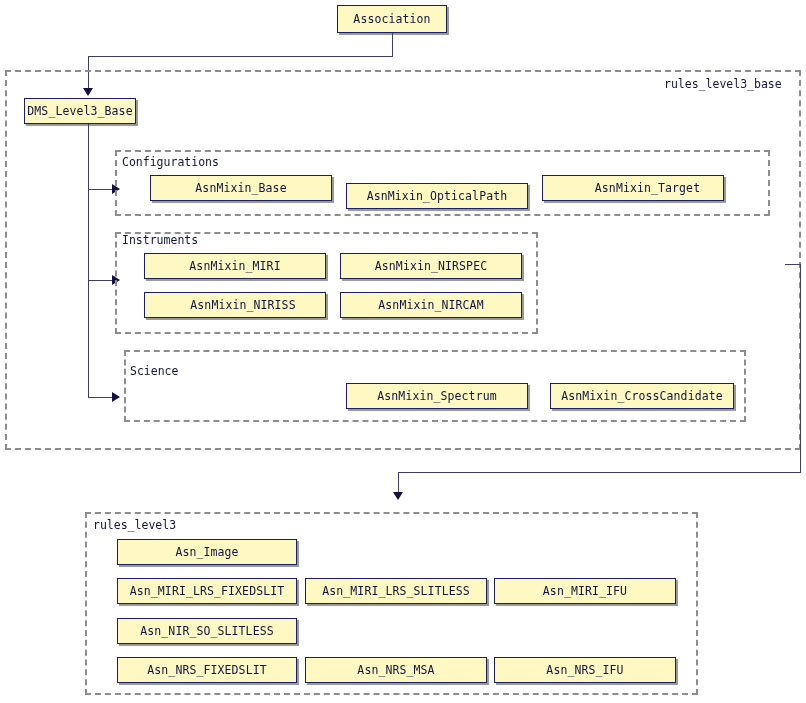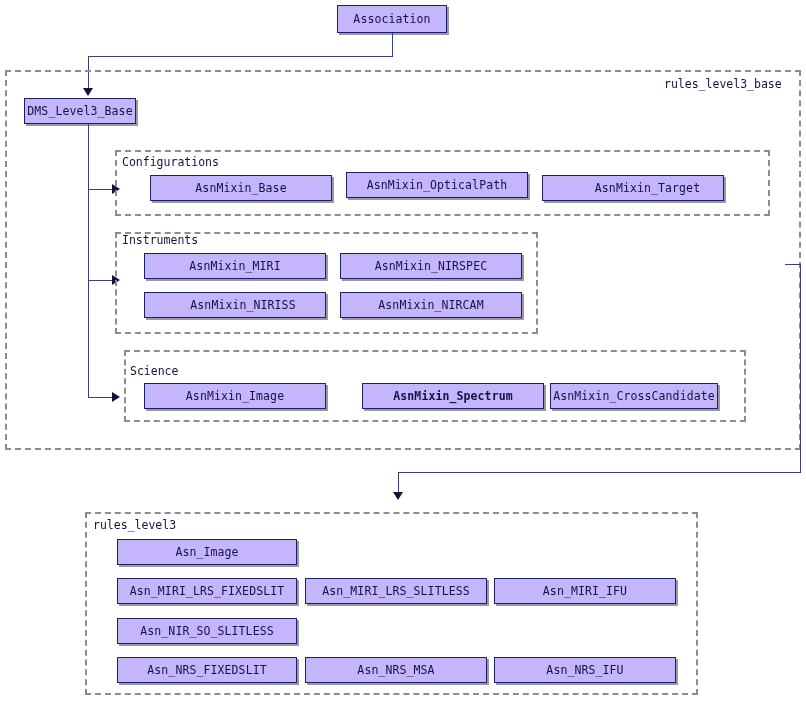--- a/index.html
+++ b/index.html
@@ -18,21 +18,21 @@
     position: absolute;
     left: 0; top: 0;
     width: 806px;
     height: 703px;
   }
 
   
   .cbox {
     position: absolute;
     box-sizing: border-box;
-    background: #c4b5fd;
+    background: #fef9c3;
     border: 1px solid #1b1f63;
     box-shadow: 2px 2px 0 0 #9a9a9a;
     display: flex;
     align-items: center;
     justify-content: center;
     font-size: 11.5px;
     color: #12143f;
     letter-spacing: 0.1px;
     white-space: nowrap;
   }
@@ -105,37 +105,36 @@
   <div class="hline" style="left:88px; top:280px; width:26px;"></div>
   <div class="arrow-right" style="left:112px; top:275px;"></div>
 
   <div class="hline" style="left:88px; top:397px; width:26px;"></div>
   <div class="arrow-right" style="left:112px; top:392px;"></div>
 
   <div class="pkg" style="left:115px; top:150px; width:655px; height:66px;"></div>
   <div class="pkg-label" style="left:122px; top:155px;">Configurations</div>
 
   <div class="cbox" style="left:150px; top:175px; width:182px; height:26px;">AsnMixin_Base</div>
-  <div class="cbox" style="left:346px; top:172px; width:182px; height:26px;">AsnMixin_OpticalPath</div>
+  <div class="cbox" style="left:346px; top:183px; width:182px; height:26px;">AsnMixin_OpticalPath</div>
   <div class="cbox" style="left:542px; top:175px; width:182px; height:26px;padding-left:29px;">AsnMixin_Target</div>
 
   <div class="pkg" style="left:115px; top:232px; width:423px; height:102px;"></div>
   <div class="pkg-label" style="left:122px; top:233px;">Instruments</div>
 
   <div class="cbox" style="left:144px; top:253px; width:182px; height:26px;">AsnMixin_MIRI</div>
   <div class="cbox" style="left:340px; top:253px; width:182px; height:26px;">AsnMixin_NIRSPEC</div>
   <div class="cbox" style="left:144px; top:292px; width:182px; height:26px;padding-left:16px;">AsnMixin_NIRISS</div>
   <div class="cbox" style="left:340px; top:292px; width:182px; height:26px;">AsnMixin_NIRCAM</div>
 
   <div class="pkg" style="left:124px; top:350px; width:622px; height:72px;"></div>
   <div class="pkg-label" style="left:130px; top:364px;">Science</div>
 
-  <div class="cbox" style="left:144px; top:383px; width:182px; height:26px;">AsnMixin_Image</div>
-  <div class="cbox" style="left:362px; top:383px; width:182px; height:26px;font-weight:bold;">AsnMixin_Spectrum</div>
-  <div class="cbox" style="left:550px; top:383px; width:168px; height:26px;">AsnMixin_CrossCandidate</div>
+  <div class="cbox" style="left:346px; top:383px; width:182px; height:26px;">AsnMixin_Spectrum</div>
+  <div class="cbox" style="left:550px; top:383px; width:184px; height:26px;">AsnMixin_CrossCandidate</div>
 
   <div class="hline" style="left:785px; top:264px; width:16px;"></div>
   <div class="vline" style="left:800px; top:264px; height:209px;"></div>
   <div class="hline" style="left:398px; top:472px; width:403px;"></div>
   <div class="vline" style="left:398px; top:472px; height:22px;"></div>
   <div class="arrow-down" style="left:393px; top:492px;"></div>
 
   <div class="pkg" style="left:85px; top:512px; width:613px; height:183px;"></div>
   <div class="pkg-label" style="left:93px; top:518px;">rules_level3</div>
 

